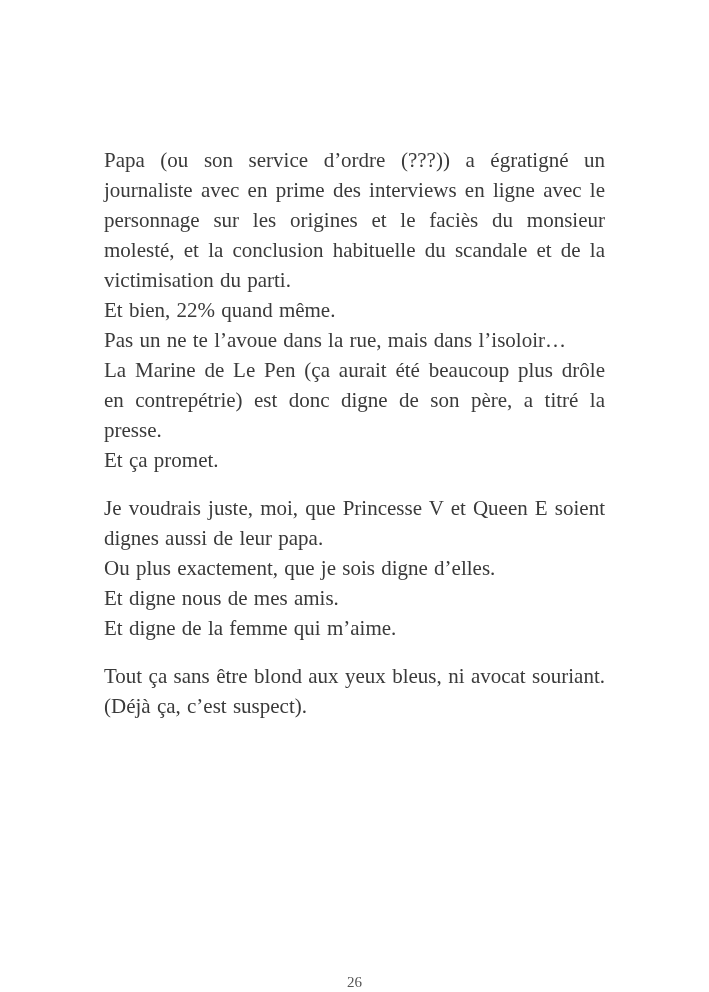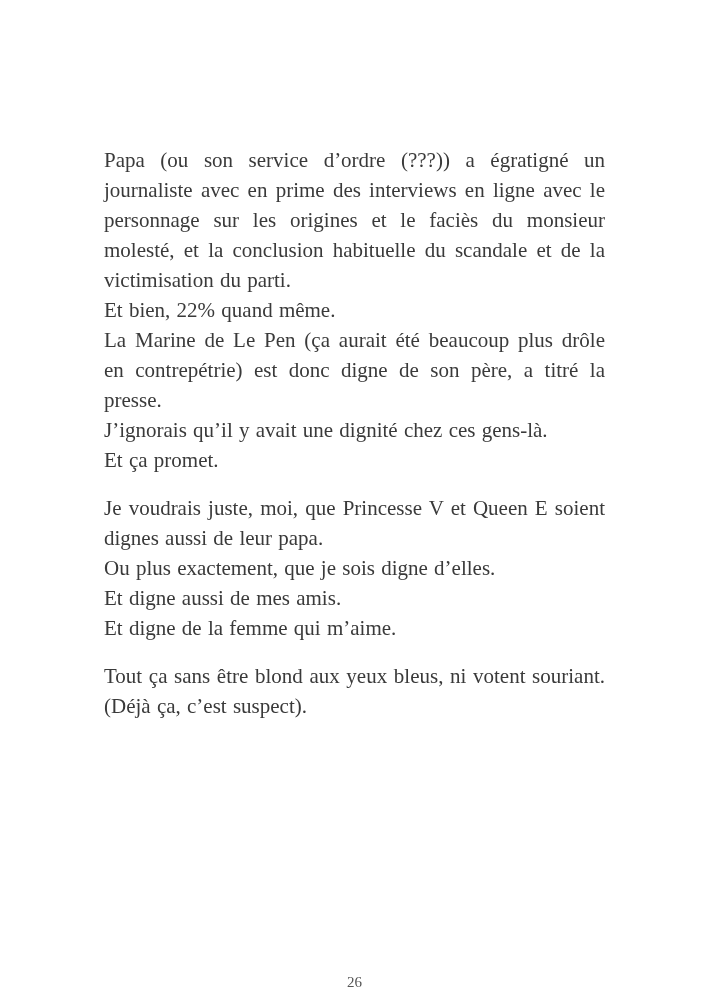--- a/index.html
+++ b/index.html
@@ -44,23 +44,23 @@
     color: #555555;
   }
 </style>
 </head>
 <body>
 
 <div class="page">
   <div class="content">
     <p class="para">Papa (ou son service d’ordre (???)) a égratigné un journaliste avec en prime des interviews en ligne avec le personnage sur les origines et le faciès du monsieur molesté, et la conclusion habituelle du scandale et de la victimisation du parti.</p>
     <p class="para">Et bien, 22% quand même.</p>
+    <p class="para">Pas un ne te l’avoue dans la rue, mais dans l’isoloir…</p>
     <p class="para">La Marine de Le Pen (ça aurait été beaucoup plus drôle en contrepétrie) est donc digne de son père, a titré la presse.</p>
-    <p class="para">J’ignorais qu’il y avait une dignité chez ces gens-là.</p>
     <p class="para">Et ça promet.</p>
     <p class="para spaced">Je voudrais juste, moi, que Princesse V et Queen E soient dignes aussi de leur papa.</p>
     <p class="para">Ou plus exactement, que je sois digne d’elles.</p>
-    <p class="para">Et digne aussi de mes amis.</p>
+    <p class="para">Et digne nous de mes amis.</p>
     <p class="para">Et digne de la femme qui m’aime.</p>
-    <p class="para spaced">Tout ça sans être blond aux yeux bleus, ni votent souriant. (Déjà ça, c’est suspect).</p>
+    <p class="para spaced">Tout ça sans être blond aux yeux bleus, ni avocat souriant. (Déjà ça, c’est suspect).</p>
   </div>
   <div class="pagenum">26</div>
 </div>
 
 </body></html>

